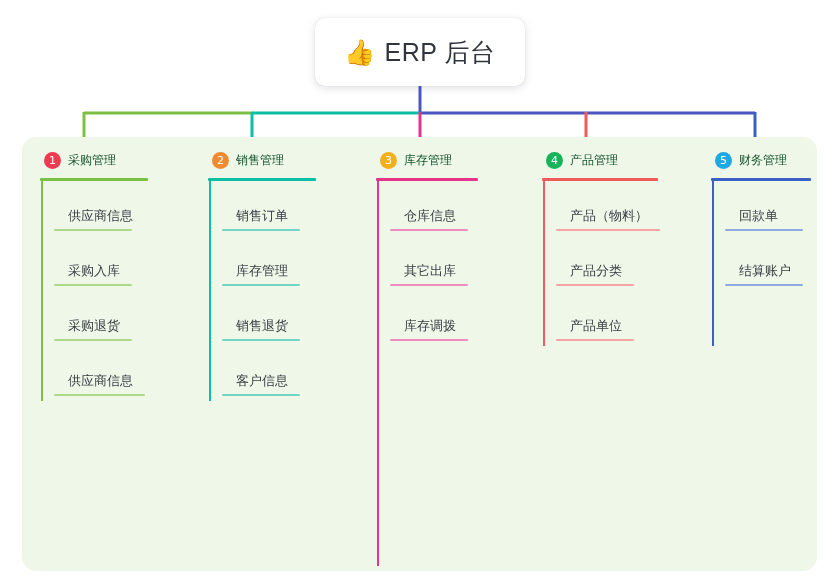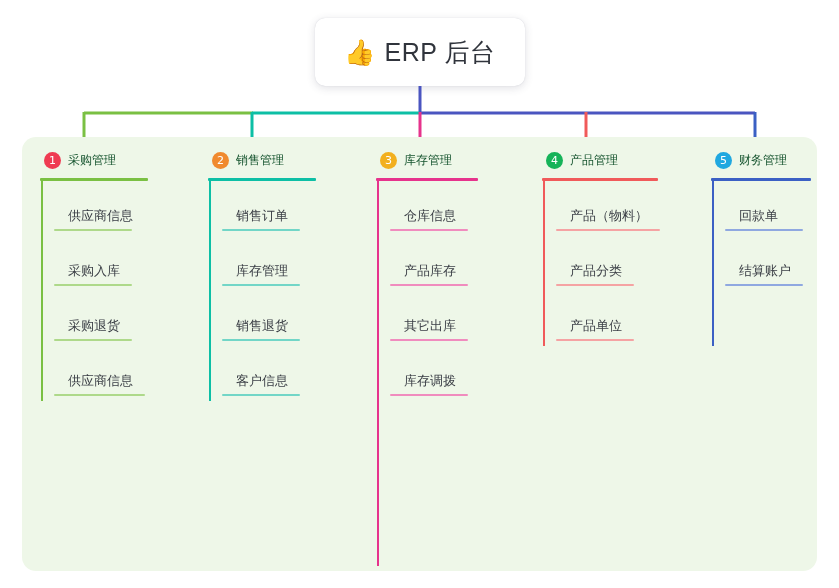--- a/index.html
+++ b/index.html
@@ -222,24 +222,20 @@
           <span class="branch-title">库存管理</span>
         </div>
         <div class="branch-rule" style="background: rgb(230, 51, 140); width: 102px;"></div>
         <div class="leaves">
           <div class="spine" style="background: rgb(230, 51, 140); height: 385px;"></div>
           <div class="leaf">
             <span class="leaf-label">仓库信息</span>
             <div class="leaf-rule" style="background: rgb(240, 140, 190); width: 78px;"></div>
           </div>
           <div class="leaf">
-            <span class="leaf-label">产品库存</span>
-            <div class="leaf-rule" style="background: rgb(240, 140, 190); width: 78px;"></div>
-          </div>
-          <div class="leaf">
             <span class="leaf-label">其它出库</span>
             <div class="leaf-rule" style="background: rgb(240, 140, 190); width: 78px;"></div>
           </div>
           <div class="leaf">
             <span class="leaf-label">库存调拨</span>
             <div class="leaf-rule" style="background: rgb(240, 140, 190); width: 78px;"></div>
           </div>
         </div>
       </div>
       <div class="branch" style="left: 542px;">

